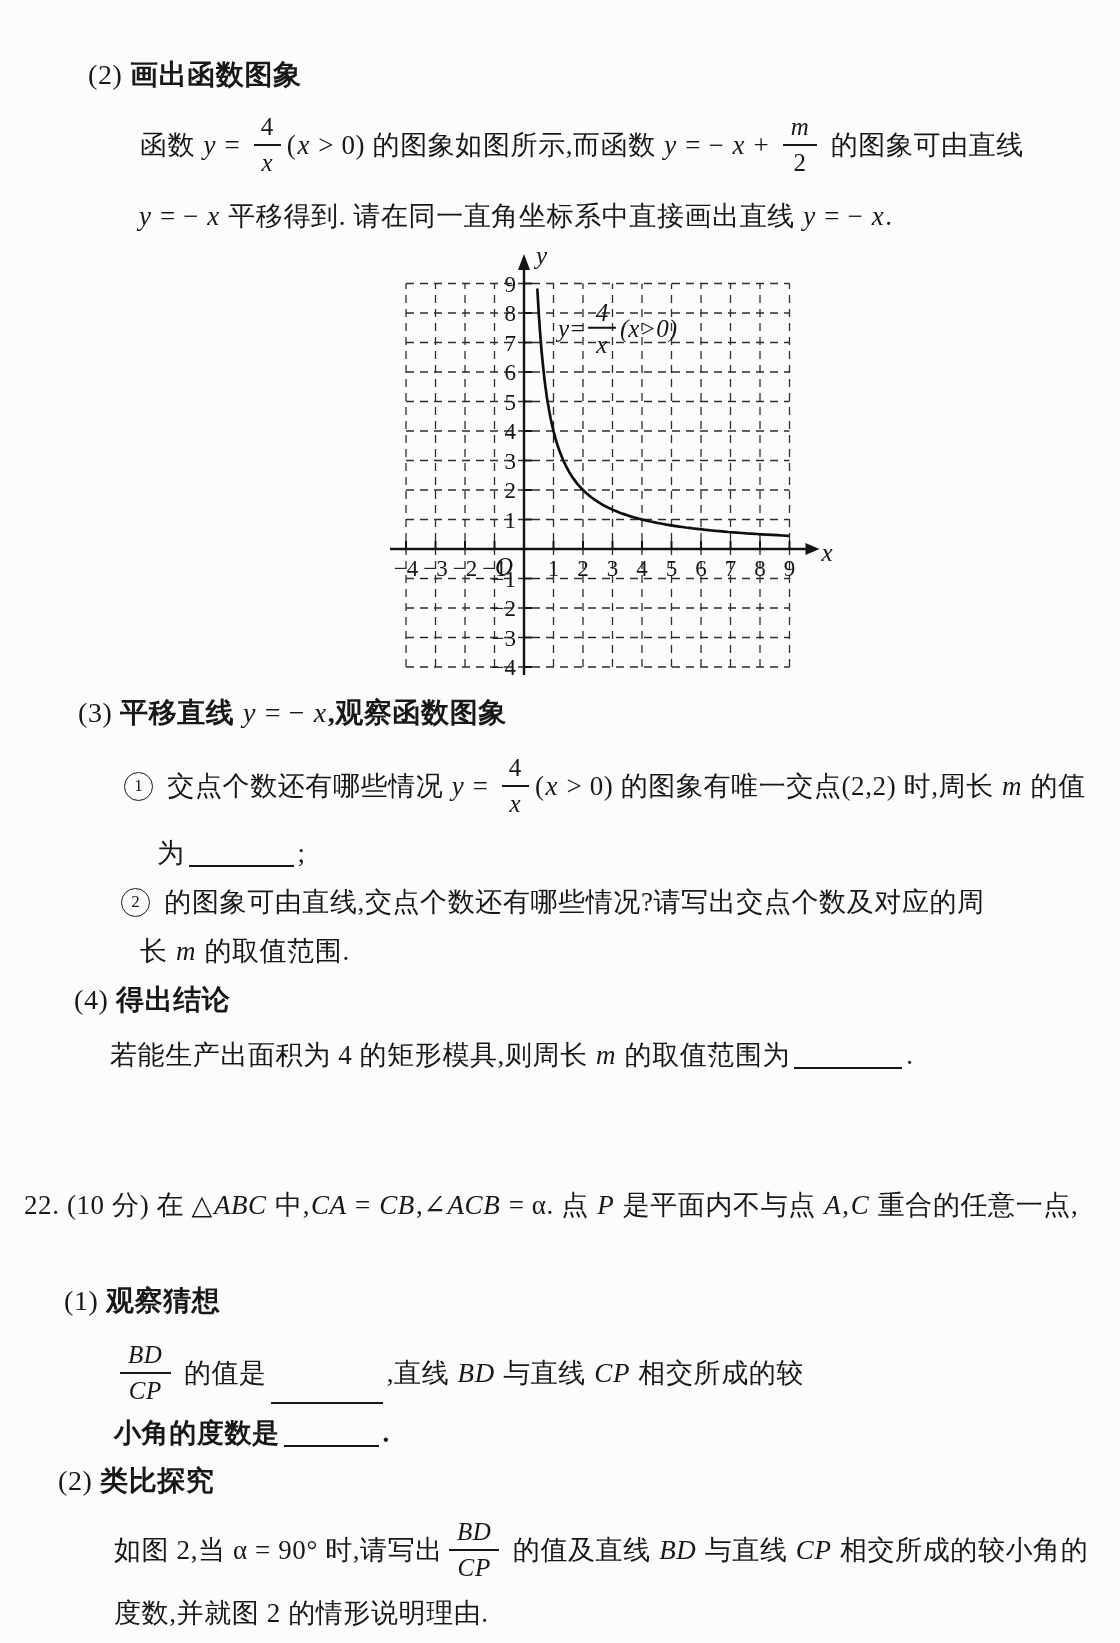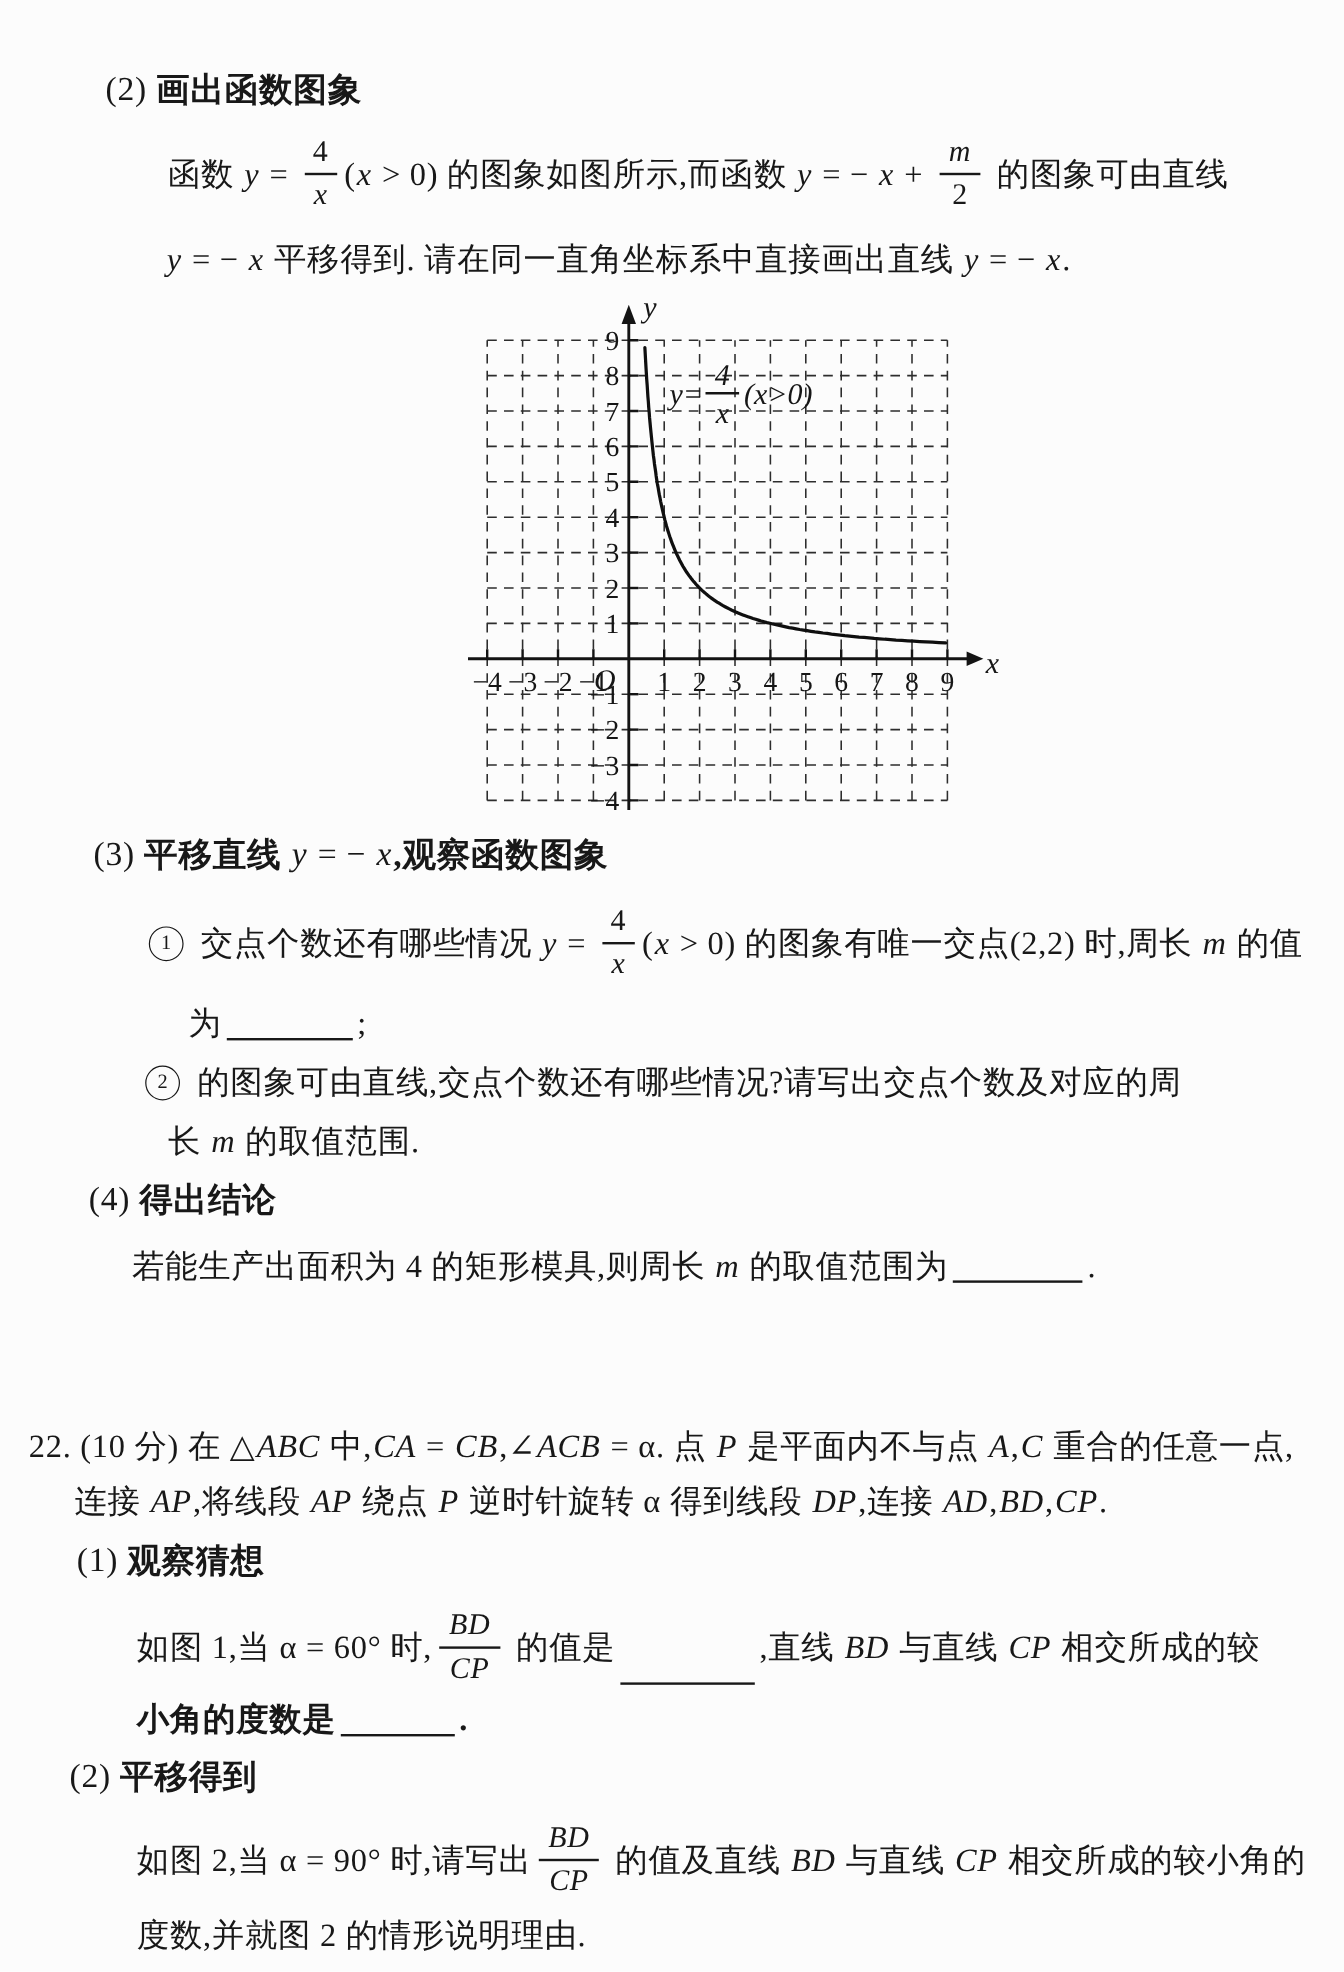--- a/index.html
+++ b/index.html
@@ -156,23 +156,22 @@
   <div class="row h" style="left:78px;top:694px;"><span><span>(3) </span></span><span class="b"><span>平移直线 </span></span><span><i>y</i><span> = − </span><i>x</i></span><span class="b"><span>,观察函数图象</span></span></div>
   <div class="row" style="left:124px;top:750px;height:72px;"><span class="circ">1</span><span><span> 交点个数还有哪些情况 </span><i>y</i><span> = </span></span><span class="frac"><span class="num"><span>4</span></span><span class="den"><i>x</i></span></span><span><span>(</span><i>x</i><span> &gt; 0) 的图象有唯一交点(2,2) 时,周长 </span><i>m</i><span> 的值</span></span></div>
   <div class="row" style="left:157px;top:834px;height:38px;"><span><span>为</span></span><span class="blank" style="width: 105px;"></span><span><span>;</span></span></div>
   <div class="row" style="left:121px;top:883px;height:38px;"><span class="circ">2</span><span><span> 的图象可由直线,交点个数还有哪些情况?请写出交点个数及对应的周</span></span></div>
   <div class="row" style="left:140px;top:932px;height:38px;"><span><span>长 </span><i>m</i><span> 的取值范围.</span></span></div>
 
   <div class="row h" style="left:74px;top:981px;"><span><span>(4) </span></span><span class="b"><span>得出结论</span></span></div>
   <div class="row" style="left:110px;top:1036px;height:38px;"><span><span>若能生产出面积为 4 的矩形模具,则周长 </span><i>m</i><span> 的取值范围为</span></span><span class="blank" style="width: 108px;"></span><span><span>.</span></span></div>
 
   <div class="row" style="left:24px;top:1186px;height:38px;"><span><span>22. (10 分) 在 △</span><i>ABC</i><span> 中,</span><i>CA</i><span> = </span><i>CB</i><span>,∠</span><i>ACB</i><span> = α. 点 </span><i>P</i><span> 是平面内不与点 </span><i>A</i><span>,</span><i>C</i><span> 重合的任意一点,</span></span></div>
-  <div class="row" style="left:62px;top:1232px;height:38px;"><span><span>连接 </span><i>AP</i><span>,将线段 </span><i>AP</i><span> 绕点 </span><i>P</i><span> 逆时针旋转 α 得到线段 </span><i>DP</i><span>,连接 </span><i>AD</i><span>,</span><i>BD</i><span>,</span><i>CP</i><span>.</span></span></div>
 
   <div class="row h" style="left:64px;top:1282px;"><span><span>(1) </span></span><span class="b"><span>观察猜想</span></span></div>
-  <div class="row" style="left:114px;top:1337px;height:72px;"><span><span>如图 1,当 α = 60° 时,</span></span><span class="frac"><span class="num"><i>BD</i></span><span class="den"><i>CP</i></span></span><span><span> 的值是</span></span><span class="blank" style="width: 112px;"></span><span><span>,直线 </span><i>BD</i><span> 与直线 </span><i>CP</i><span> 相交所成的较</span></span></div>
+  <div class="row" style="left:114px;top:1337px;height:72px;"><span class="frac"><span class="num"><i>BD</i></span><span class="den"><i>CP</i></span></span><span><span> 的值是</span></span><span class="blank" style="width: 112px;"></span><span><span>,直线 </span><i>BD</i><span> 与直线 </span><i>CP</i><span> 相交所成的较</span></span></div>
   <div class="row" style="left:114px;top:1414px;height:38px;font-weight:bold;"><span><span>小角的度数是</span></span><span class="blank" style="width: 95px;"></span><span><span>.</span></span></div>
 
-  <div class="row h" style="left:58px;top:1462px;"><span><span>(2) </span></span><span class="b"><span>平移得到</span></span></div>
+  <div class="row h" style="left:58px;top:1462px;"><span><span>(2) </span></span><span class="b"><span>类比探究</span></span></div>
   <div class="row" style="left:114px;top:1514px;height:72px;"><span><span>如图 2,当 α = 90° 时,请写出</span></span><span class="frac"><span class="num"><i>BD</i></span><span class="den"><i>CP</i></span></span><span><span> 的值及直线 </span><i>BD</i><span> 与直线 </span><i>CP</i><span> 相交所成的较小角的</span></span></div>
   <div class="row" style="left:114px;top:1594px;height:38px;"><span><span>度数,并就图 2 的情形说明理由.</span></span></div>
 
 </div>
 
 </body></html>

